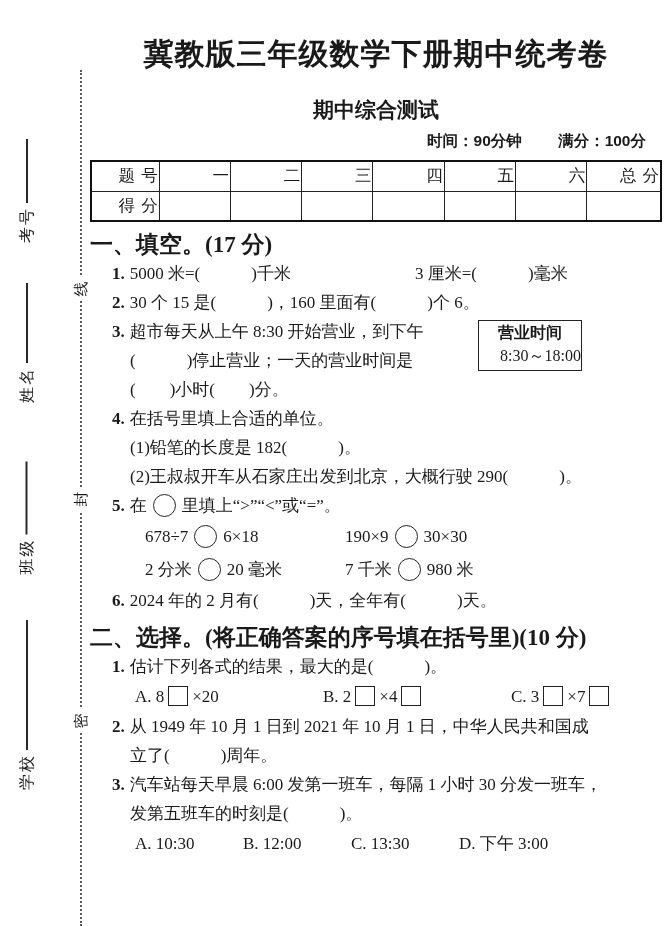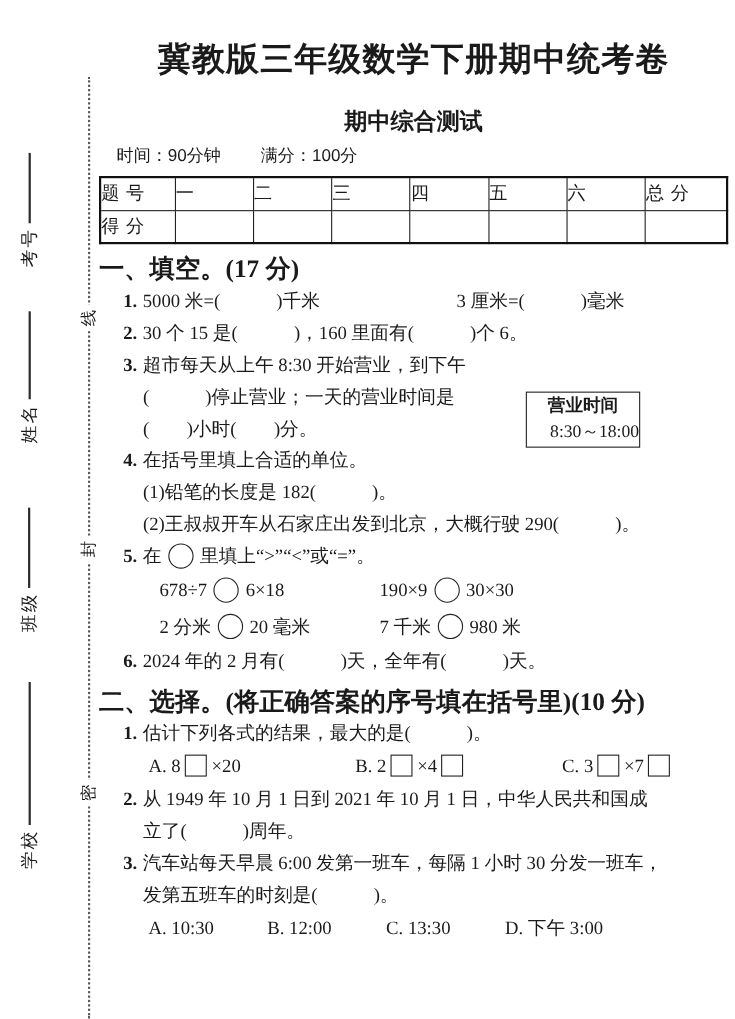--- a/index.html
+++ b/index.html
@@ -13,45 +13,45 @@
   .seal-line { position:absolute; left:80px; top:70px; height:856px; width:0; border-left:2px dotted #5a5a5a; }
   .seal-char { position:absolute; left:69px; width:24px; height:22px; background:#fff; text-align:center;
     font-size:15px; transform:rotate(-90deg); line-height:22px; }
 
   
   .content { position:absolute; left:90px; top:34px; width:572px; }
   .title { text-align:center; font-family:"Liberation Sans","DejaVu Sans",sans-serif; font-weight:bold;
     font-size:30px; letter-spacing:1px; }
   .subtitle { text-align:center; font-family:"Liberation Sans","DejaVu Sans",sans-serif; font-weight:bold;
     font-size:21px; margin-top:21px; }
-  .info { text-align:left; font-family:"Liberation Sans","DejaVu Sans",sans-serif; font-weight:normal;
+  .info { text-align:right; font-family:"Liberation Sans","DejaVu Sans",sans-serif; font-weight:bold;
     font-size:15.5px; margin-top:7px; }
   .info span { margin:0 16px; }
 
   table.score { width:100%; border-collapse:collapse; margin-top:8px; border:2px solid #111; }
-  table.score td { border:1.2px solid #222; height:30px; text-align:left; font-size:16.5px;
+  table.score td { border:1.2px solid #222; height:30px; text-align:right; font-size:16.5px;
     letter-spacing:1px; }
 
   .sec-heading { margin-top:8px; font-size:23px; line-height:28px; white-space:pre-wrap; }
   .sec-label { font-family:"Liberation Sans","DejaVu Sans",sans-serif; font-weight:bold; }
   .sec-rest { font-weight:600; }
 
   .q { padding-left:22px; font-size:17px; line-height:29px; white-space:pre-wrap; position:relative; }
   .cont { padding-left:40px; }
   .qno { font-weight:bold; margin-right:5px; }
   .abs2 { position:absolute; left:325px; top:0; white-space:pre-wrap; }
   .q5row { padding-left:55px; line-height:33px; }
   .q5row .abs2 { left:255px; }
 
   .circle { display:inline-block; width:23px; height:23px; border:1.6px solid #222; border-radius:50%;
     vertical-align:-6px; margin:0 6px; background:#fff; }
   .sqr { display:inline-block; width:20px; height:20px; border:1.3px solid #222; vertical-align:-4px;
     margin:0 4px; background:#fff; }
 
-  .biz-box { position:absolute; left:478px; top:356px; width:104px; border:1.5px solid #222;
+  .biz-box { position:absolute; left:478px; top:320px; width:104px; border:1.5px solid #222;
     text-align:center; padding:2px 0 3px 0; background:#fff; }
   .biz-box .bt { font-size:16px; font-weight:600; }
   .biz-box .bv { font-size:16px; margin-top:2px;text-align:right; }
 
   .optrow { display:flex; padding-left:45px; font-size:17px; line-height:31px; white-space:pre-wrap; }
   .optrow.wide .opt { width:108px; }
   .optrow.boxes .opt { width:188px; }
   .optrow .opt:last-child { width:auto; }
   .q3w { width:380px; }
 </style>

